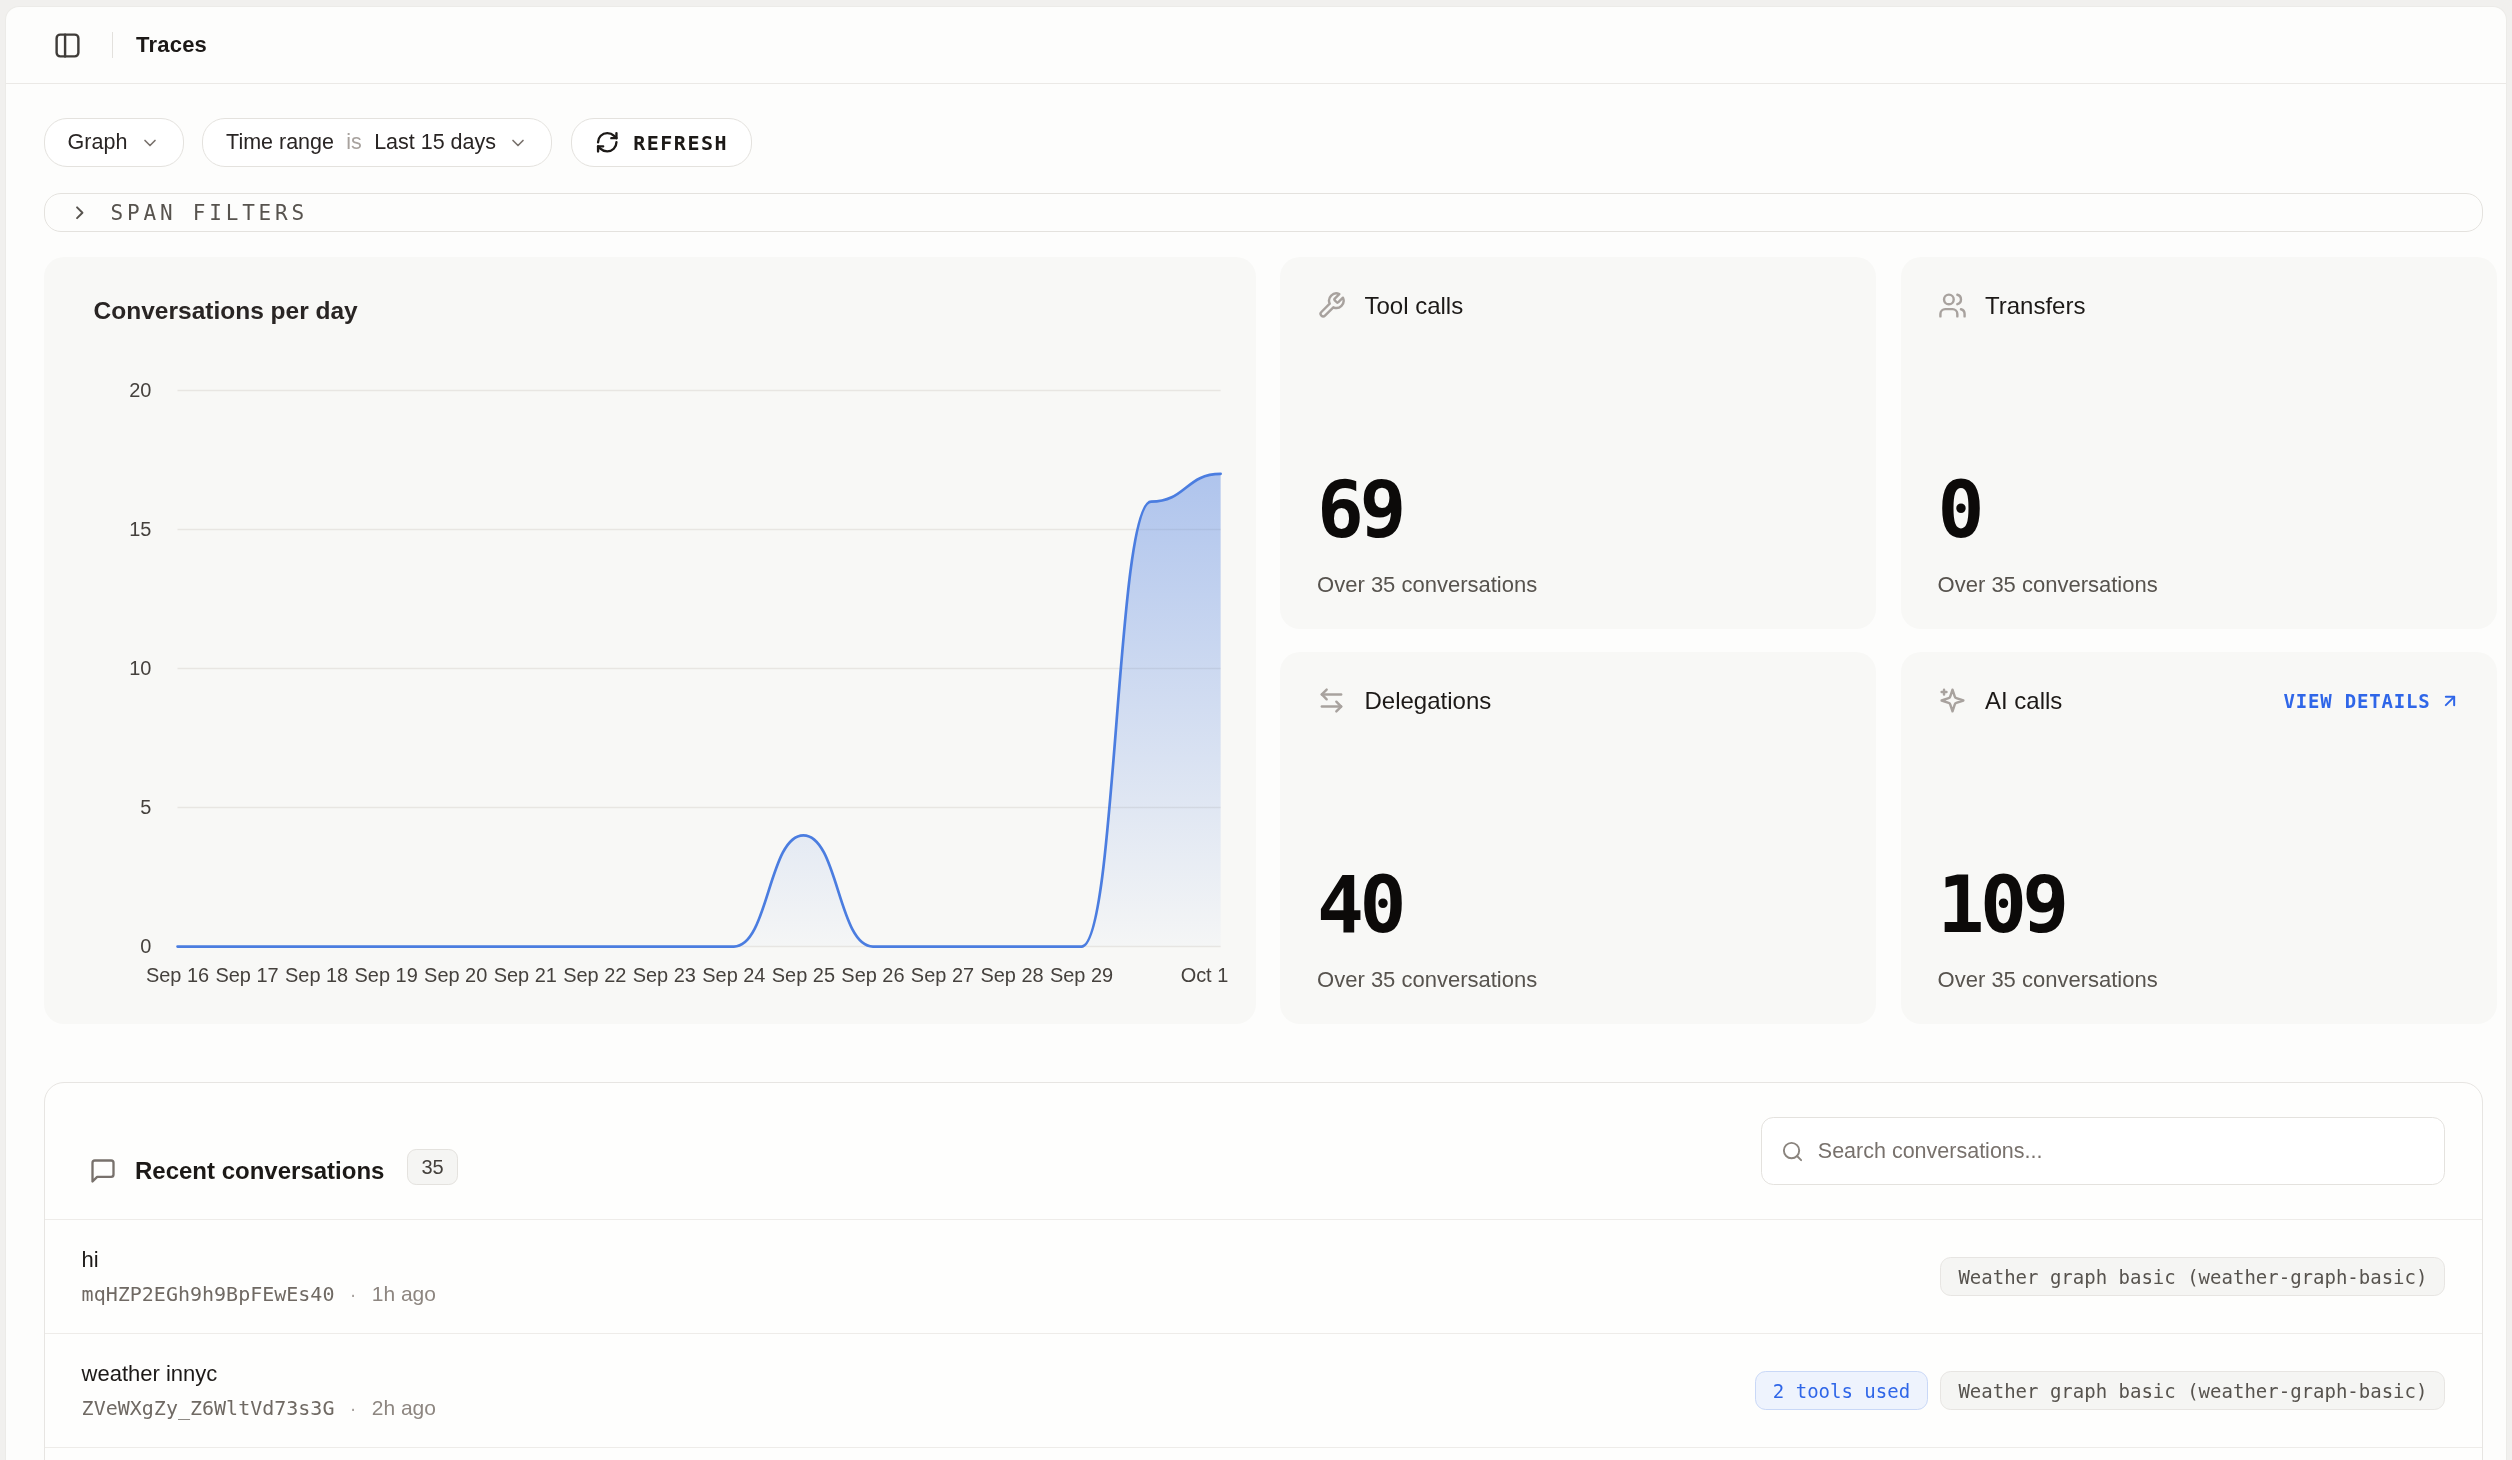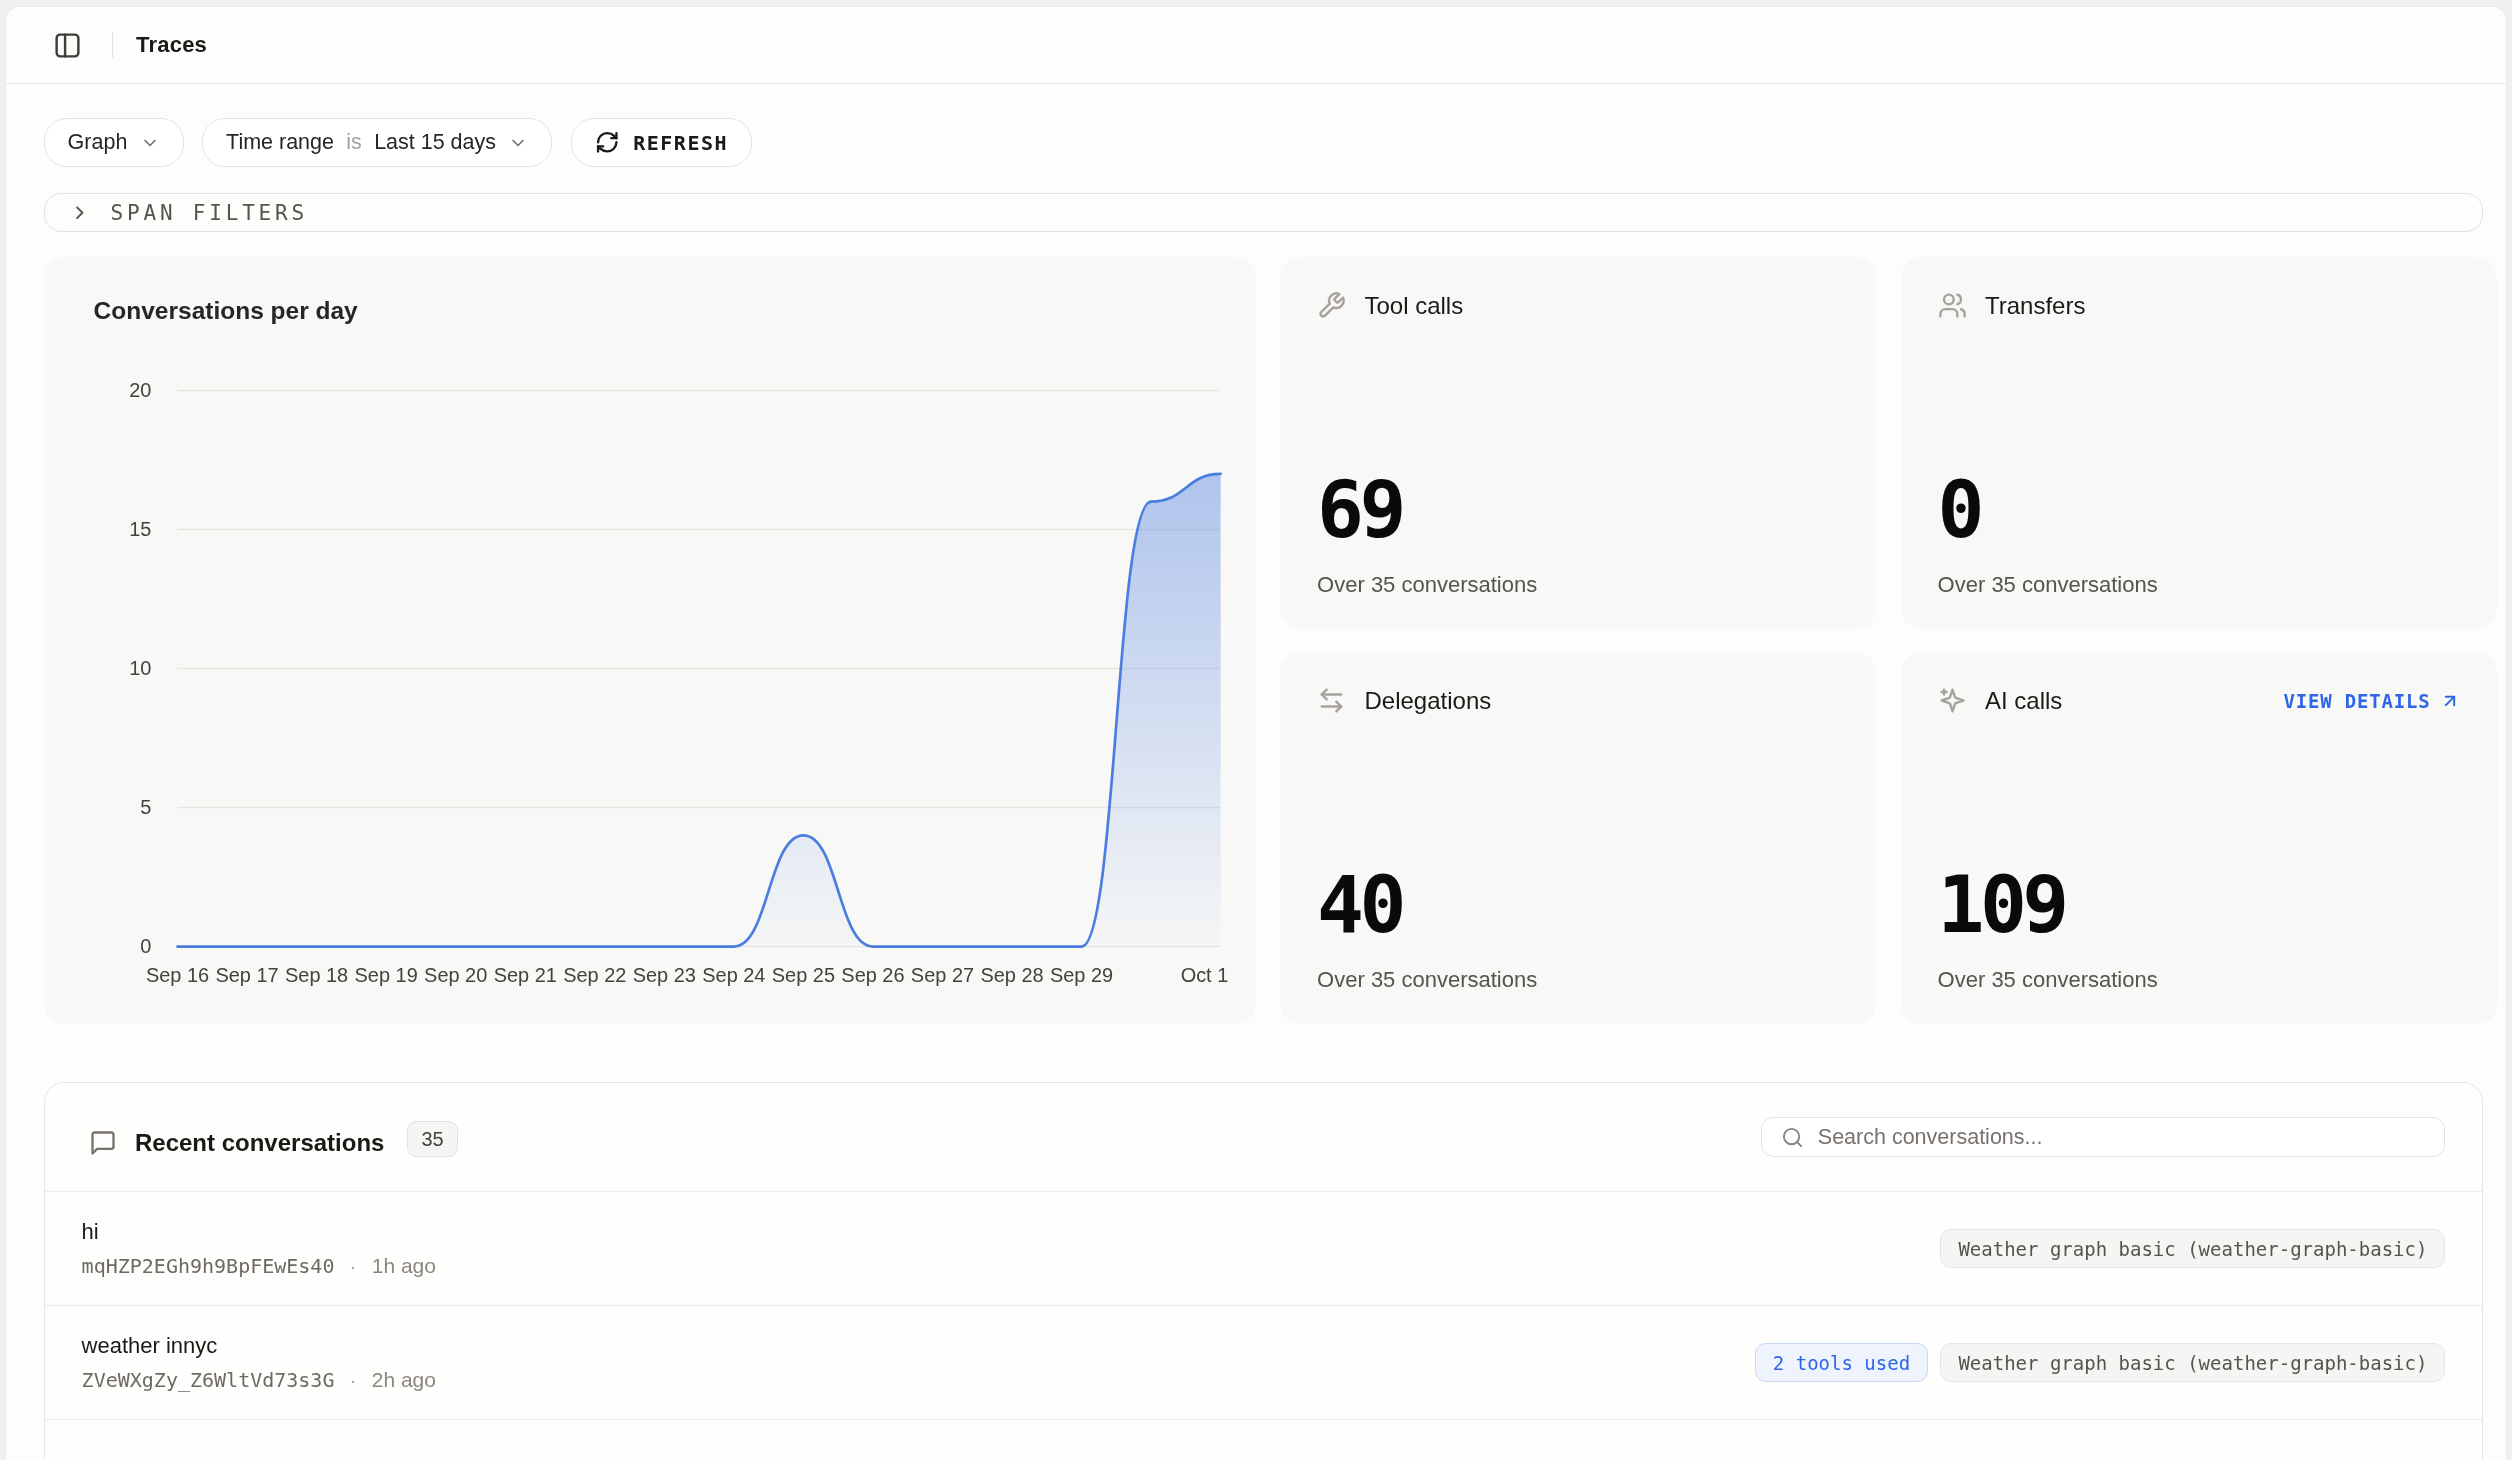--- a/index.html
+++ b/index.html
@@ -80,21 +80,21 @@
   .recent {
     margin:58px 23px 0 38px; height:429px;
     background:#fefefd; border:1.2px solid #e7e5e2; border-radius:20px;
     overflow:hidden;
   }
   .recent-head { display:flex; align-items:flex-end; padding:34px 37px 34px 44px; }
   .recent-title { font-size:24px; font-weight:600; color:#1c1917; margin-left:18.4px; }
   .count-badge { margin-left:23px; padding:5.4px 13px; background:#f5f5f3;
                  border:1.2px solid #e4e2de; border-radius:9.2px;
                  font-size:20px; color:#44403c; }
-  .search-box { margin-left:auto; width:684px; height:40px; background:#fff;
+  .search-box { margin-left:auto; width:684px; height:68px; background:#fff;
                 border:1.2px solid #e4e2de; border-radius:12.3px;
                 display:flex; align-items:center; gap:14px; padding:0 18.4px; }
   .search-box input { border:none; outline:none; background:transparent; flex:1;
                       font-family:"Liberation Sans", sans-serif; font-size:21.5px; color:#292524; }
   .search-box input::placeholder { color:#78716c; }
 
   .conv-row { height:114px; display:flex; align-items:center; padding:0 37px;
               border-top:1.2px solid #eeece9; cursor:pointer; }
   .conv-main { display:flex; flex-direction:column; gap:9px; }
   .conv-title { font-size:22px; font-weight:500; color:#1c1917; }

